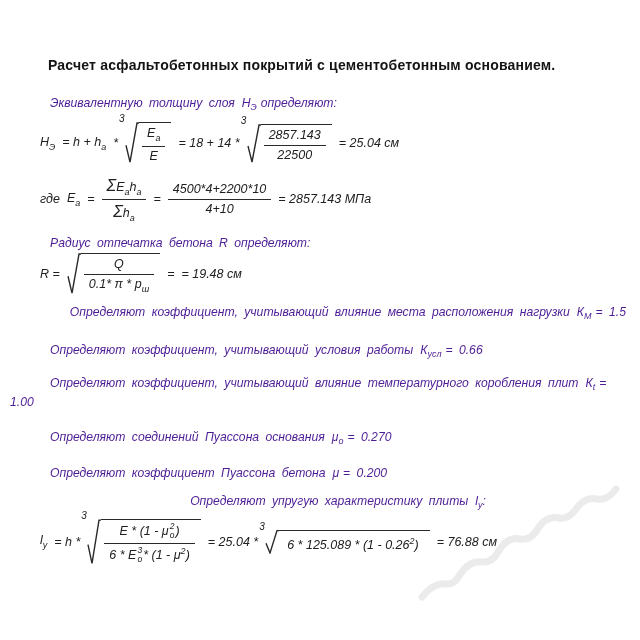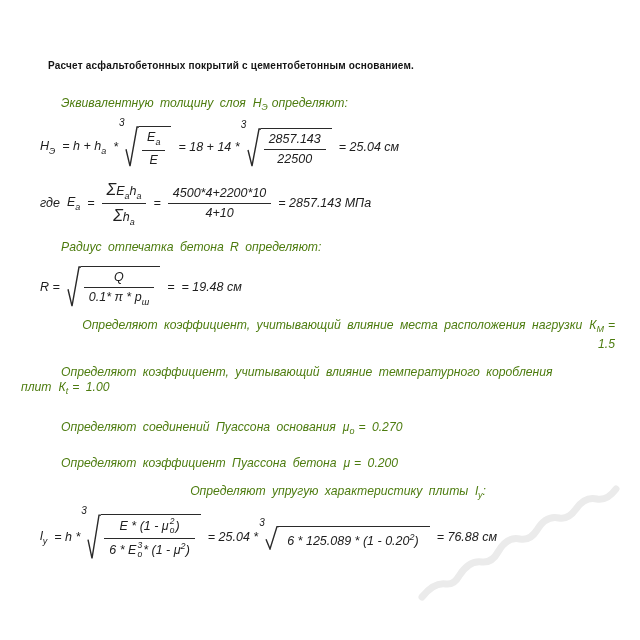--- a/index.html
+++ b/index.html
@@ -2,26 +2,26 @@
 <html><head>
 <meta charset="utf-8">
 <style>
   html,body{margin:0;padding:0;}
   body{
     width:640px;height:640px;background:#ffffff;overflow:hidden;position:relative;
     font-family:"Liberation Sans","DejaVu Sans",sans-serif;color:#1f1f1f;
   }
   .page{padding:56px 14px 0 10px;position:relative;}
   .title{
-    font-size:10px;font-weight:bold;font-style:normal;color:#141414;
+    font-size:14px;font-weight:bold;font-style:normal;color:#141414;
     margin:0 0 0 38px;letter-spacing:.2px;line-height:19px;
   }
   .para{
-    font-style:italic;font-size:12.2px;line-height:15px;margin:11px;
-    text-indent:40px;word-spacing:3px;color:#4d7c0f;
+    font-style:italic;font-size:12.2px;line-height:15px;margin:0;
+    text-indent:40px;word-spacing:3px;color:#4c1d95;
   }
   .sym{margin-left:7px;}
   .val{margin-left:4px;}
   sub{font-size:9px;}
   sup{font-size:9px;}
   .formula{
     font-style:italic;font-size:12.5px;color:#202020;
     margin-left:30px;display:flex;align-items:center;gap:7px;line-height:1.2;
   }
   .frac{display:inline-block;text-align:center;vertical-align:middle;}
@@ -117,20 +117,21 @@
         <span class="num">Q</span>
         <span class="den"><span>0.1* π * p</span><sub>ш</sub></span>
       </span></span>
     </span>
     <span>=</span>
     <span>= 19.48 см</span>
   </div>
 
   <p class="para" id="km"><span>Определяют коэффициент,  учитывающий влияние места расположения нагрузки</span><span class="sym">К</span><sub>М</sub><span class="val">= 1.5</span></p>
 
+  <p class="para" id="kusl"><span>Определяют коэффициент,  учитывающий условия работы</span><span class="sym">К</span><sub>усл</sub><span class="val">= 0.66</span></p>
 
 
   <p class="para" id="kt"><span>Определяют коэффициент,  учитывающий влияние температурного коробления плит</span><span class="sym">К</span><sub>t</sub><span class="val">= 1.00</span></p>
 
   <p class="para" id="mu0"><span>Определяют соединений Пуассона основания</span><span class="sym">μ</span><sub>о</sub><span class="val">= 0.270</span></p>
 
   <p class="para" id="mu"><span>Определяют коэффициент Пуассона бетона</span><span class="sym">μ</span><span class="val">= 0.200</span></p>
 
   <p class="para" id="ly"><span>Определяют упругую характеристику плиты</span><span class="sym">l</span><sub>у</sub><span>:</span></p>
 
@@ -153,21 +154,21 @@
               </span><span>* (1 - μ</span><sup>2</sup><span>)</span></span>
       </span></span>
     </span>
     <span>= 25.04 *</span>
     <span class="rt">
       <span class="idx">3</span>
       <svg class="rsign" viewBox="0 0 14 40" preserveAspectRatio="none">
           <path d="M1 22 L5 38 L12 1 L14 1" vector-effect="non-scaling-stroke"></path>
         </svg>
       <span class="radicand"><span class="frac">
-        <span class="den"><span>6 * 125.089 * (1 - 0.20</span><sup>2</sup><span>)</span></span>
+        <span class="den"><span>6 * 125.089 * (1 - 0.26</span><sup>2</sup><span>)</span></span>
       </span></span>
     </span>
     <span>= 76.88 см</span>
   </div>
 
 </div>
 
 <svg class="watermark" viewBox="0 0 230 190">
   <path d="M18 165 Q30 150 42 152 Q50 153 55 144 Q65 128 78 130 Q88 131 94 120 Q103 104 116 107 Q126 109 133 98 Q142 83 155 86 Q164 88 172 77 Q181 64 193 67 Q203 69 212 57"></path>
 </svg>

